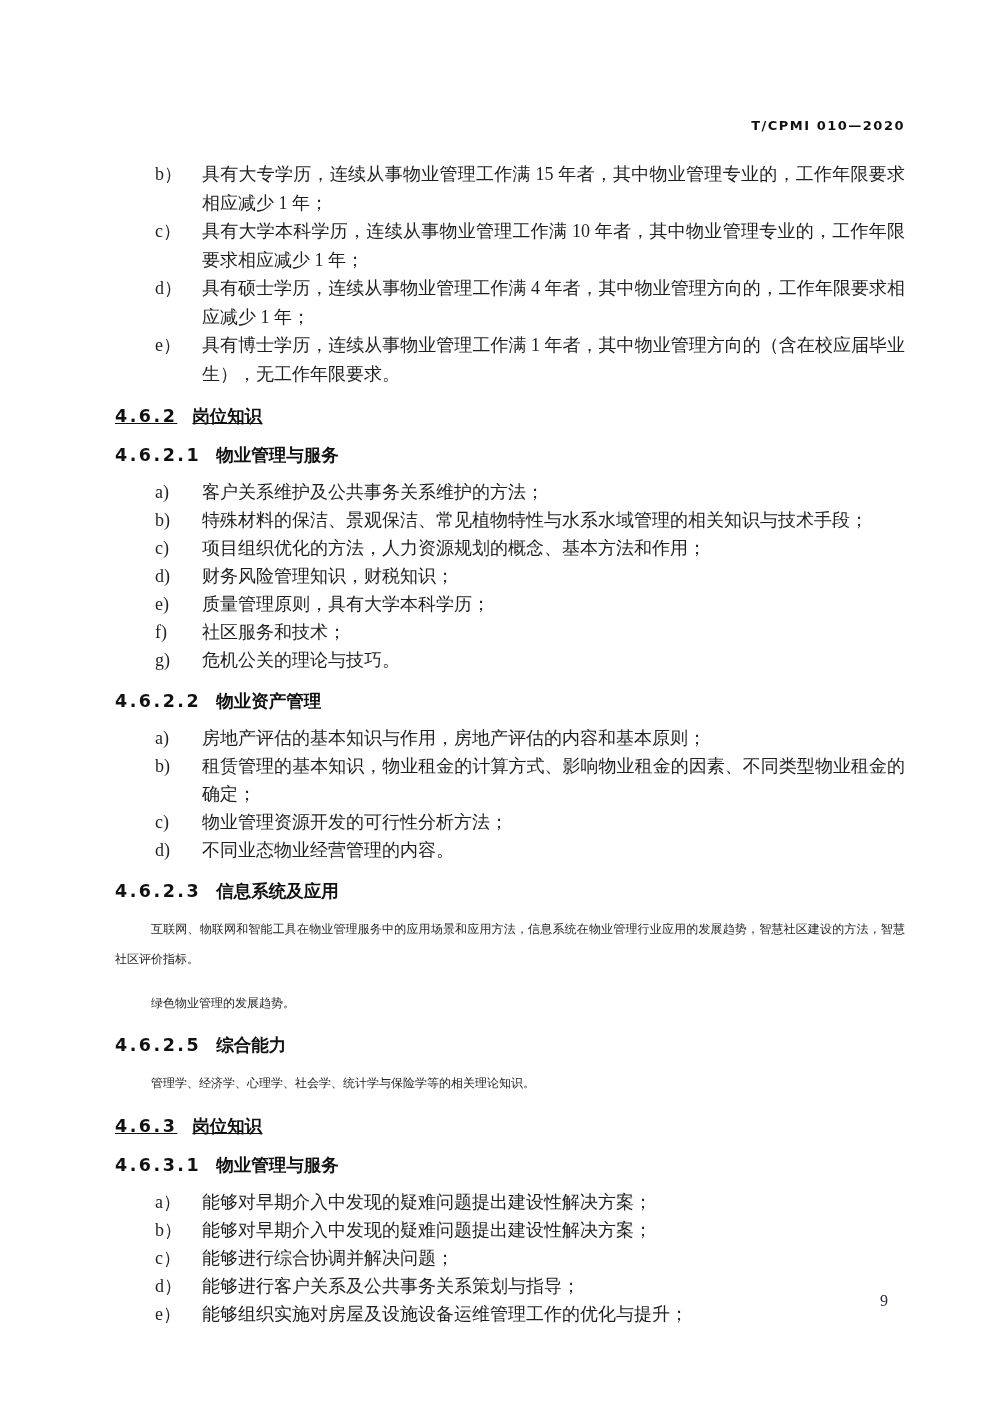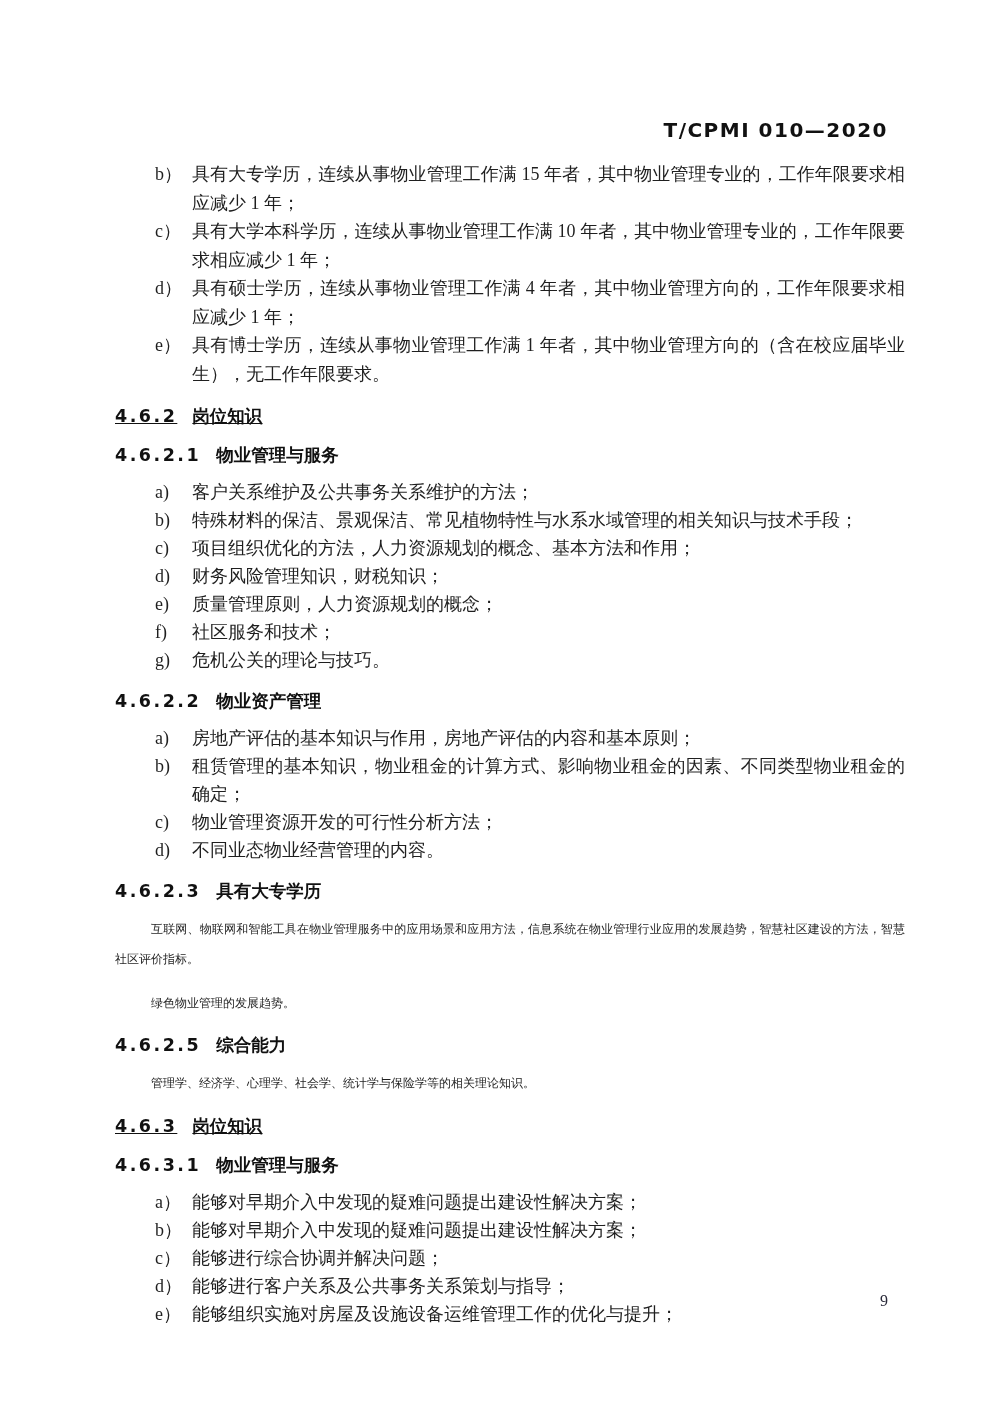--- a/index.html
+++ b/index.html
@@ -10,24 +10,24 @@
     margin: 0 auto;
     background: #ffffff;
     color: #1f1f1f;
     font-family: "Liberation Serif", serif;
     overflow: hidden;
     box-sizing: border-box;
   }
   .doc-header {
     position: absolute;
     top: 118px;
-    right: 112px;
+    right: 95px;
     font-family: "DejaVu Sans", sans-serif;
     font-weight: bold;
-    font-size: 20px;
+    font-size: 13px;
     letter-spacing: 1.5px;
     color: #111111;
     white-space: nowrap;
   }
   .content {
     position: absolute;
     top: 158px;
     left: 115px;
     right: 95px;
   }
@@ -43,21 +43,21 @@
   .heading.h3 { margin: 15px 0 0 0; }
   .hnum { letter-spacing: 2.5px; margin-right: 15px; }
   .list { margin: 11px 0 14px 40px; }
   .li {
     display: flex;
     font-size: 18px;
     line-height: 28px;
     color: #1f1f1f;
   }
   .li .marker { flex: none; width: 37px; }
-  .li .text { flex: 1; text-align: justify; }
+  .li .text { flex: 1; text-align: justify; margin-left: 10px; }
   .para {
     margin: 11px 0 14px 0;
     font-size: 12px;
     line-height: 30px;
     text-indent: 36px;
     text-align: justify;
     color: #1f1f1f;
   }
   .intro-list { margin-top: 2px; }
   .intro-list .li { line-height: 28.5px; }
@@ -117,21 +117,21 @@
       <div class="li">
         <span class="marker">c)</span>
         <span class="text">项目组织优化的方法，人力资源规划的概念、基本方法和作用；</span>
       </div>
       <div class="li">
         <span class="marker">d)</span>
         <span class="text">财务风险管理知识，财税知识；</span>
       </div>
       <div class="li">
         <span class="marker">e)</span>
-        <span class="text">质量管理原则，人力资源规划的概念；</span>
+        <span class="text">质量管理原则，具有大学本科学历；</span>
       </div>
       <div class="li">
         <span class="marker">f)</span>
         <span class="text">社区服务和技术；</span>
       </div>
       <div class="li">
         <span class="marker">g)</span>
         <span class="text">危机公关的理论与技巧。</span>
       </div>
     </div>
@@ -152,21 +152,21 @@
         <span class="marker">c)</span>
         <span class="text">物业管理资源开发的可行性分析方法；</span>
       </div>
       <div class="li">
         <span class="marker">d)</span>
         <span class="text">不同业态物业经营管理的内容。</span>
       </div>
     </div>
 
     <div class="heading h3">
-      <span class="hnum">4.6.2.3</span><span class="htitle">具有大专学历</span>
+      <span class="hnum">4.6.2.3</span><span class="htitle">信息系统及应用</span>
     </div>
     <div class="para">互联网、物联网和智能工具在物业管理服务中的应用场景和应用方法，信息系统在物业管理行业应用的发展趋势，智慧社区建设的方法，智慧社区评价指标。</div>
 
     <div class="para">绿色物业管理的发展趋势。</div>
 
     <div class="heading h3">
       <span class="hnum">4.6.2.5</span><span class="htitle">综合能力</span>
     </div>
     <div class="para">管理学、经济学、心理学、社会学、统计学与保险学等的相关理论知识。</div>
 

